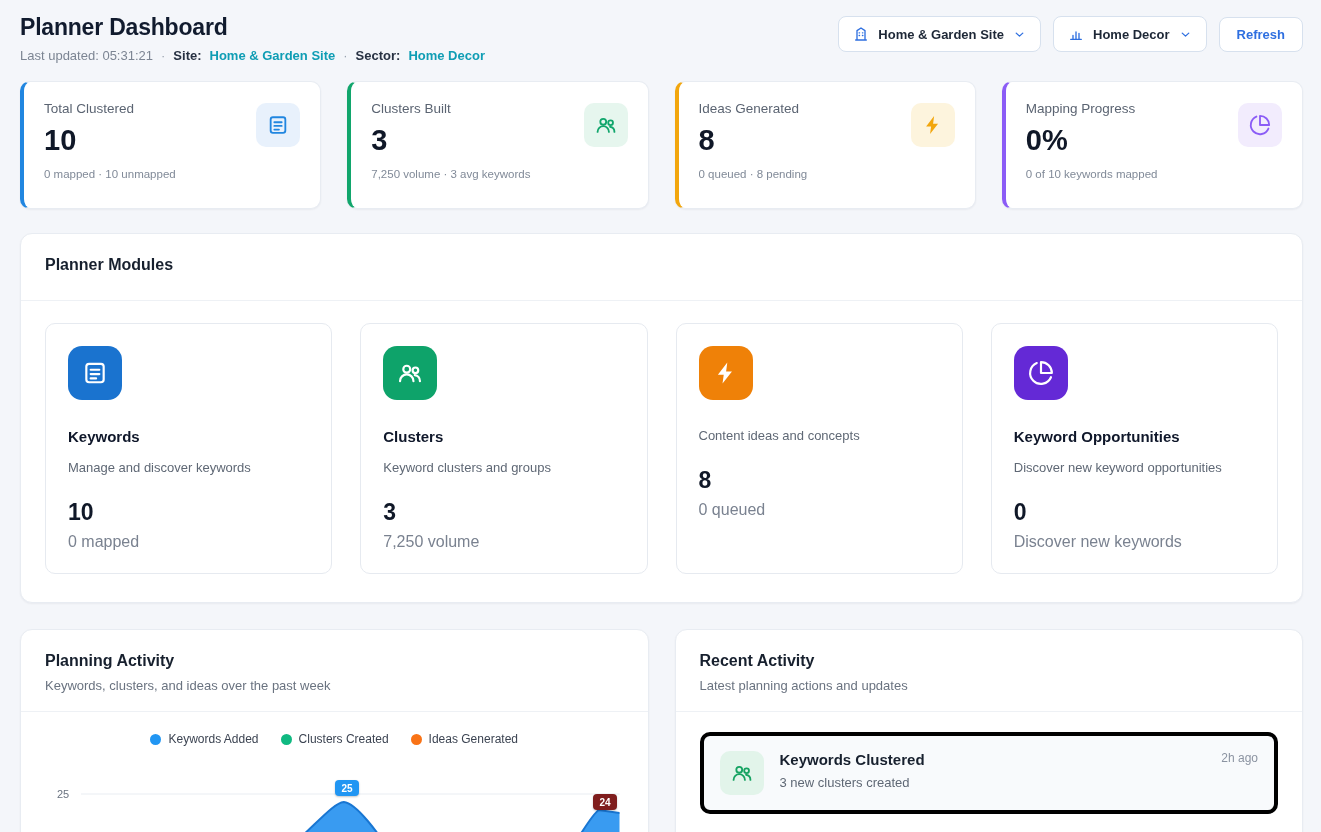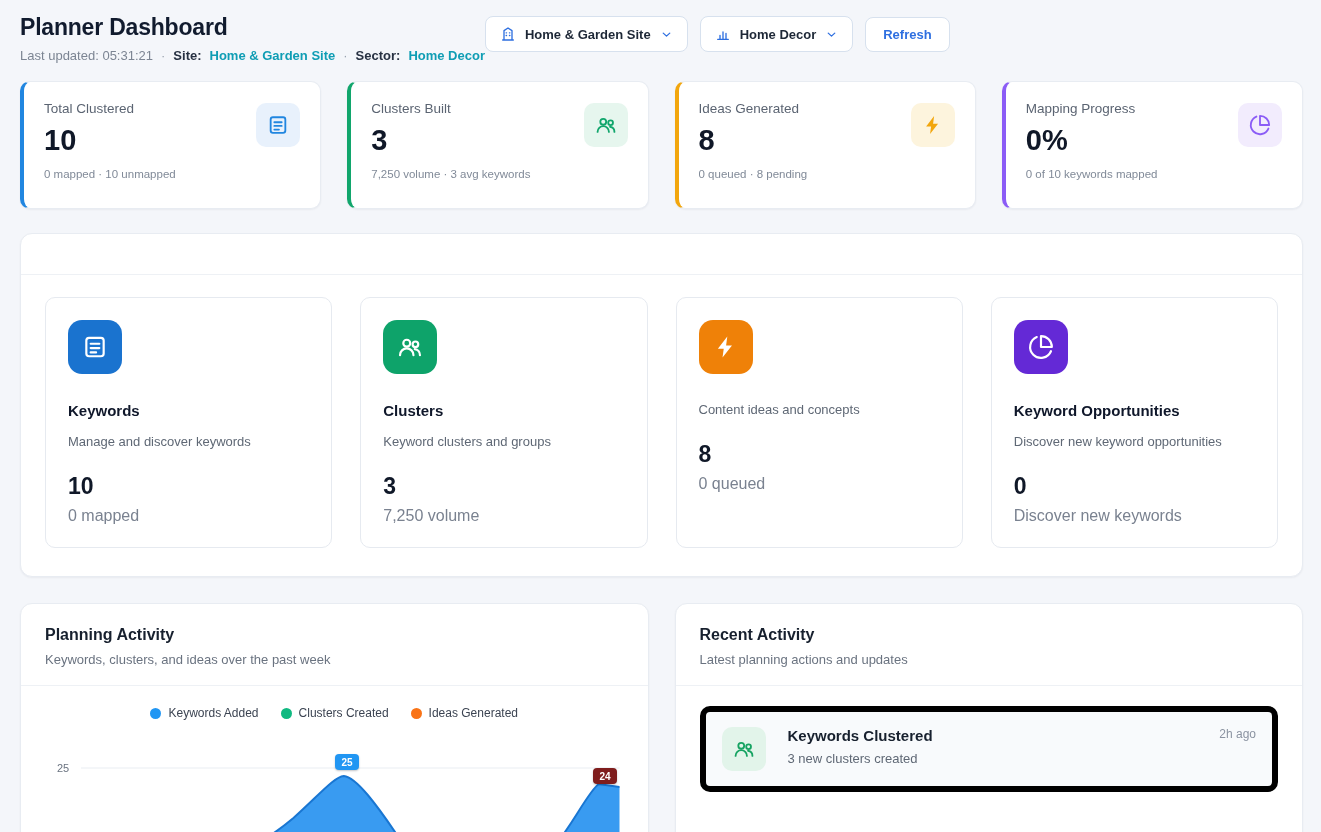--- a/index.html
+++ b/index.html
@@ -6,21 +6,21 @@
   html, body { width: 1321px; height: 832px; }
   body {
     font-family: "Liberation Sans", "DejaVu Sans", sans-serif;
     background: #f4f6fa;
     color: #17202e;
     overflow: hidden;
   }
   .page { width: 1321px; height: 832px; padding: 14px 18px 0 20px; overflow: hidden; }
 
   
-  .topbar { display: flex; align-items: flex-start; }
+  .topbar { display: flex; justify-content: space-between; align-items: flex-start; }
   .page-title { font-size: 23px; font-weight: 800; color: #111b2e; letter-spacing: -0.2px; margin-bottom: 7px; }
   .meta { display: flex; align-items: center; gap: 8px; font-size: 13px; white-space: nowrap; }
   .meta-muted { color: #7c8593; }
   .dot { color: #9aa3b0; }
   .meta-strong { color: #273142; font-weight: 700; }
   .meta-link { color: #0f9db4; font-weight: 700; text-decoration: none; cursor: pointer; }
   .topbar-right { display: flex; gap: 12px; align-items: center; margin-top: 2px; }
   .select-btn, .refresh-btn {
     display: inline-flex; align-items: center; gap: 9px;
     background: #fff; border: 1px solid #d7e1ee; border-radius: 8px;
@@ -92,22 +92,22 @@
     position: absolute; background: #2196f3; color: #fff; font-size: 10px; font-weight: 700;
     padding: 2.5px 6.5px; border-radius: 4px; line-height: 1.1;
     box-shadow: 0 1px 2px rgba(16,24,40,0.25);
   }
   .badge-1 { left: 290px; top: 22px; }
   .badge-2 { left: 548px; top: 36px; }
 
   
   .activity-body { padding: 20px 24px; }
   .activity-item {
-    display: flex; gap: 22px; align-items: flex-start;
-    background: #f8fafc; border: 6px solid #000000; border-radius: 10px;
+    display: flex; gap: 16px; align-items: flex-start;
+    background: #f8fafc; border: 4px solid #000000; border-radius: 10px;
     padding: 15px 16px; cursor: pointer;
   }
   .activity-chip {
     width: 44px; height: 44px; border-radius: 10px; flex: 0 0 auto;
     display: flex; align-items: center; justify-content: center;
   }
   .activity-chip svg { width: 22px; height: 22px; }
   .activity-content { flex: 1; }
   .activity-head { display: flex; justify-content: space-between; align-items: flex-start; }
   .activity-title { font-size: 15px; font-weight: 800; color: #17202e; }
@@ -221,20 +221,21 @@
             <path d="M21.2 15.9A10 10 0 1 1 8.1 2.8"></path>
             <path d="M22 12A10 10 0 0 0 12 2v10z"></path>
           </svg>
       </div>
     </div>
 
   </section>
 
   <section class="panel modules-panel">
     <div class="panel-head">
+      <div class="panel-title">Planner Modules</div>
     </div>
     <div class="modules-grid">
 
       <div class="module-card">
         <div class="module-icon" style="background: rgb(26, 115, 207);">
           <svg viewBox="0 0 24 24" fill="none" stroke="currentColor" stroke-width="2" stroke-linecap="round" stroke-linejoin="round">
               <rect x="4" y="3.5" width="16" height="17" rx="2.5"></rect>
               <path d="M8 9h8M8 13h8M8 17h5"></path>
             </svg>
         </div>

